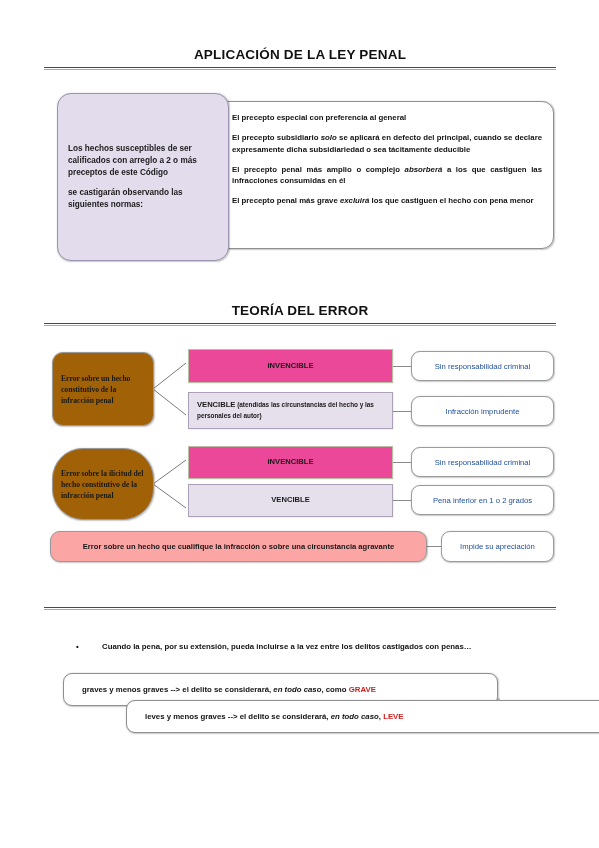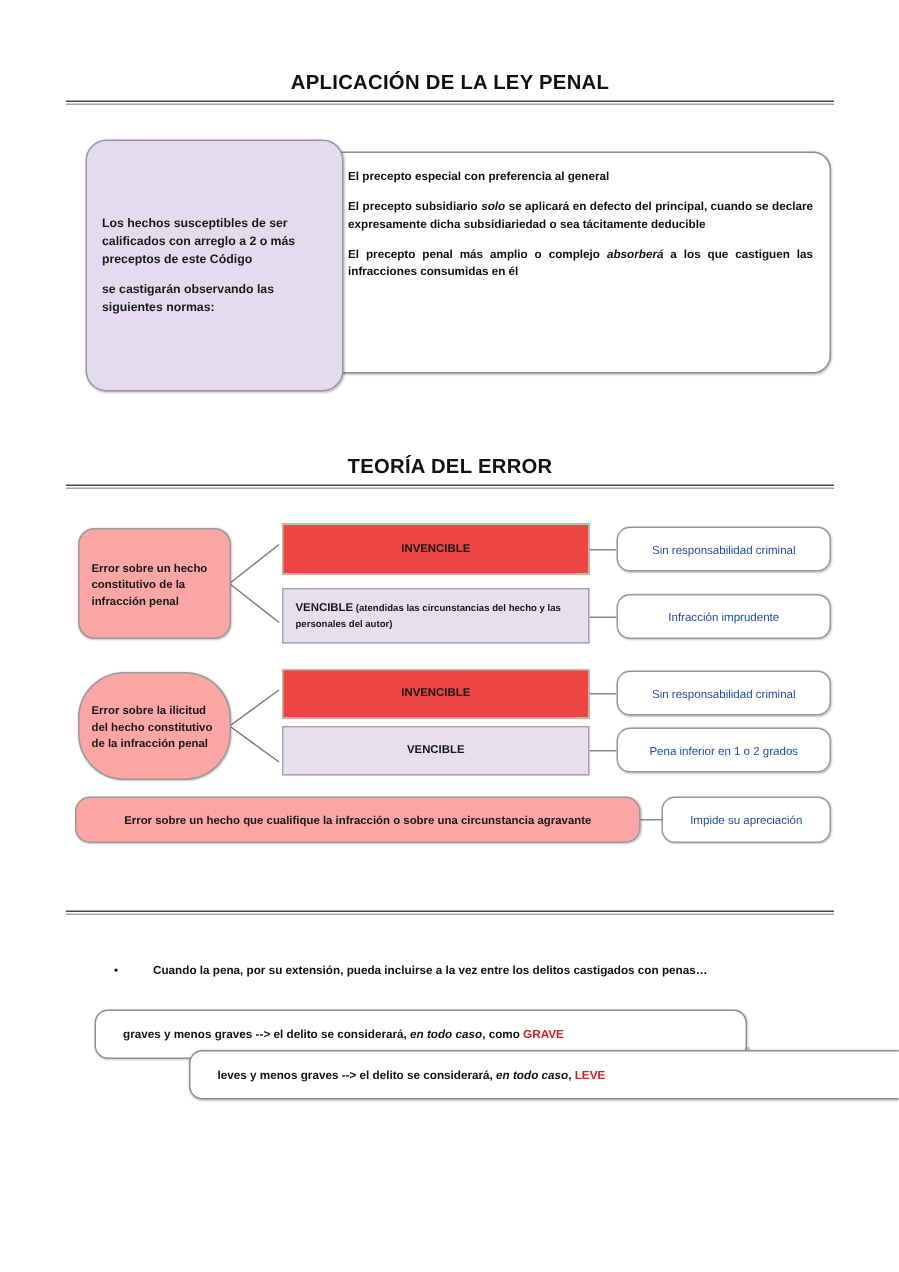--- a/index.html
+++ b/index.html
@@ -98,36 +98,37 @@
     content: "\2022";
     position: absolute;
     left: 0; top: -1px;
     font-size: 9px;
   }
   .it { font-style: italic; font-weight: bold; }
 
   
   .err-src {
     border-radius: 11px;
-    background: #fca5a5;
+    background: #a16207;
     border: 1px solid #9a9a9a;
     font-size: 7.6px;
     font-weight: bold;
     line-height: 1.45;
     padding: 4px 8px;
     color: #171717;
+    font-family: Liberation Serif, serif;
   }
   .err-mid {
     font-size: 7.6px;
     font-weight: bold;
     line-height: 1.4;
     padding: 3px 8px;
     color: #171717;
   }
-  .mid-green { background: #ef4444; border: 1px solid #b7bfa4; }
+  .mid-green { background: #ec4899; border: 1px solid #b7bfa4; }
   .mid-purple { background: #e6e0ec; border: 1px solid #aca0b9; }
   .err-res {
     font-size: 7.7px;
     font-weight: normal;
     color: #1f4e9c;
     padding: 3px 6px;
     border: 1px solid #9a9a9a;
     background: #ffffff;
   }
   .err-res.rnd { border-radius: 9px; }
@@ -206,20 +207,21 @@
     <div>Los hechos susceptibles de ser calificados con arreglo a 2 o más preceptos de este Código</div>
     <div style="height:9px"></div>
     <div>se castigarán observando las siguientes normas:</div>
   </div>
 </div>
 
 <div id="law-bullets">
   <div class="bl"><span>El precepto especial con preferencia al general</span><span class="it"></span><span></span></div>
   <div class="bl"><span>El precepto subsidiario </span><span class="it">solo</span><span> se aplicará en defecto del principal, cuando se declare expresamente dicha subsidiariedad o sea tácitamente deducible</span></div>
   <div class="bl"><span>El precepto penal más amplio o complejo </span><span class="it">absorberá</span><span> a los que castiguen las infracciones consumidas en él</span></div>
+  <div class="bl"><span>El precepto penal más grave </span><span class="it">excluirá</span><span> los que castiguen el hecho con pena menor</span></div>
 </div>
 
 <div class="section" style="top:303px">
   <div class="sec-title">TEORÍA DEL ERROR</div>
   <div class="sec-rule"></div>
 </div>
 
 <div class="branch" style="left:152px; top:358px;">
   <svg width="36" height="62" viewBox="0 0 36 62">
     <path d="M1 31 L34 5" stroke="#7b7b7b" stroke-width="1" fill="none"></path>

